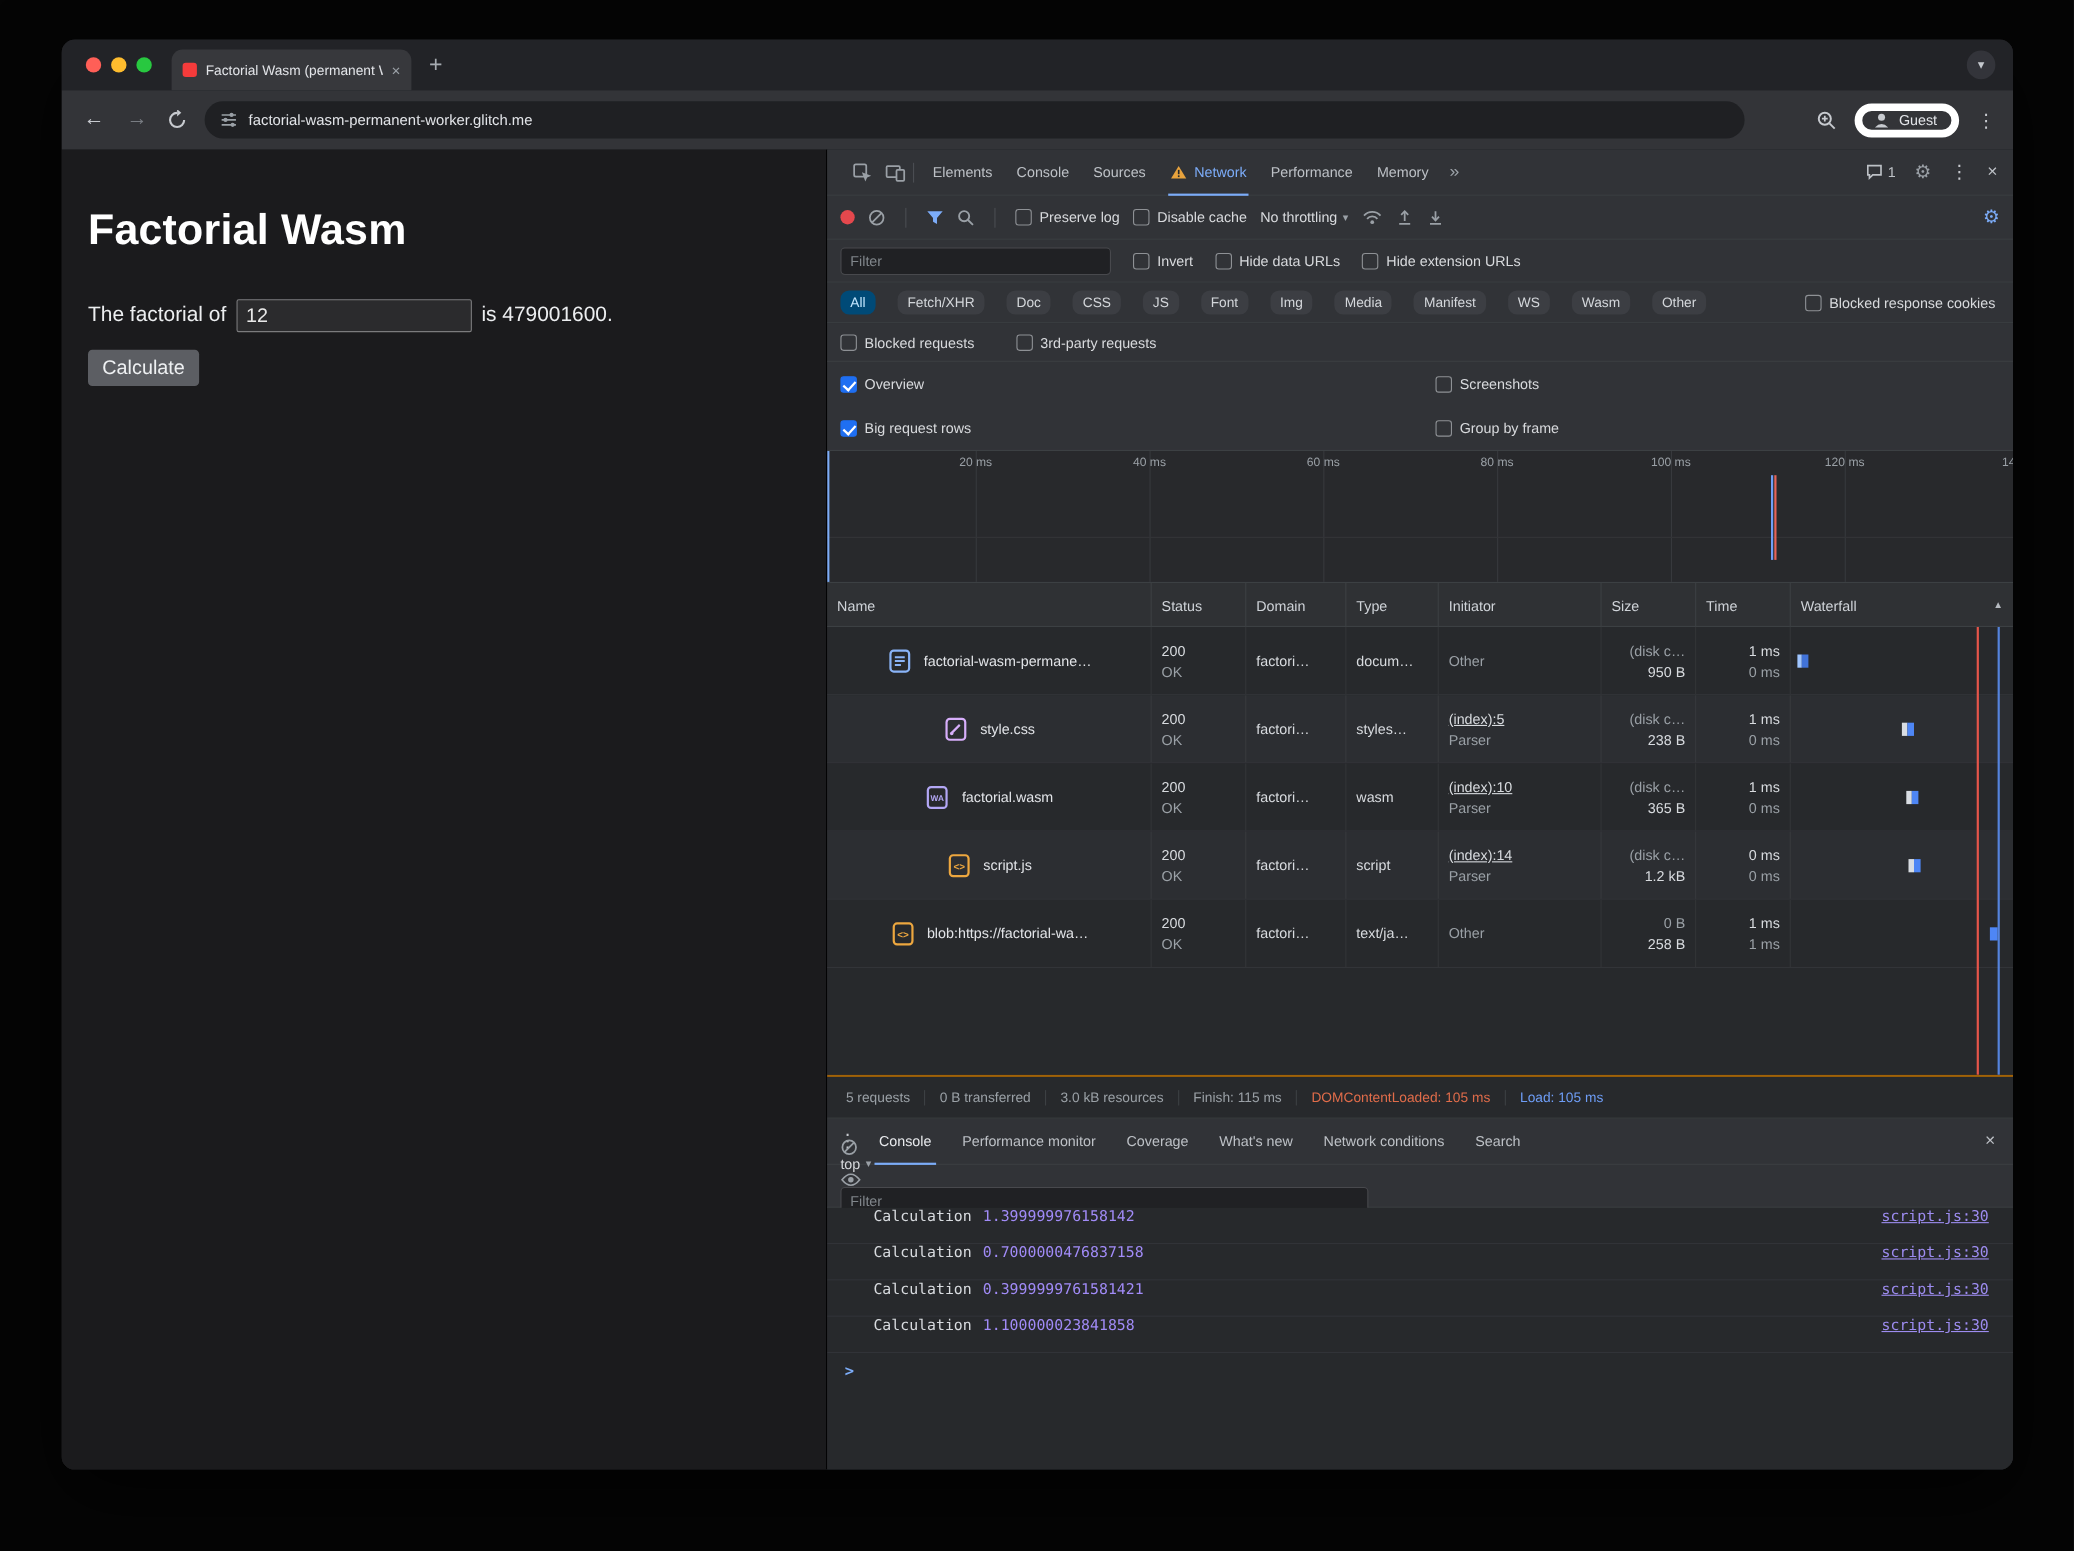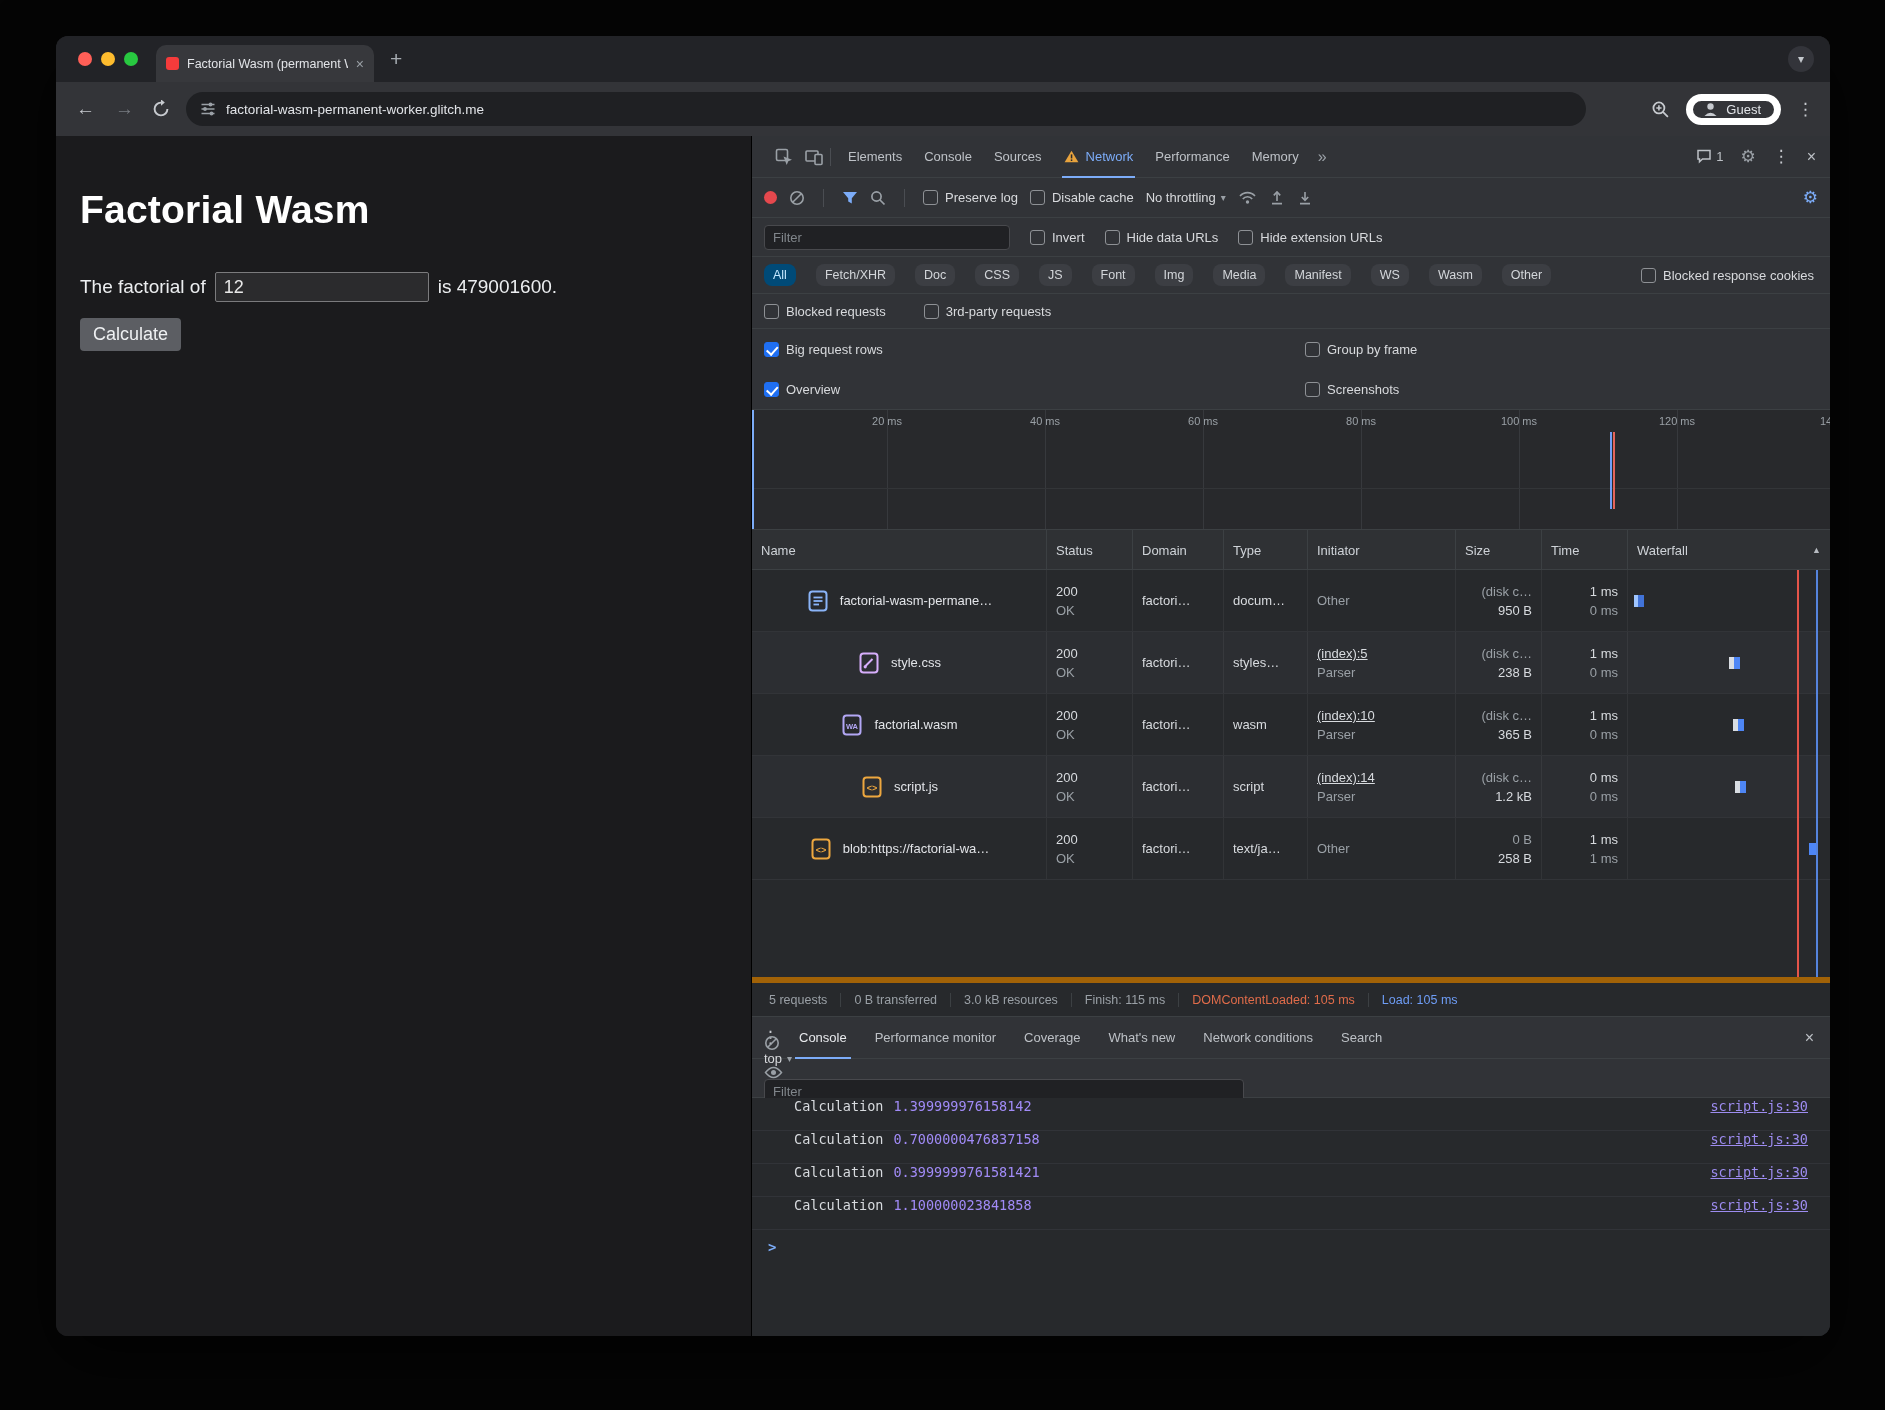--- a/index.html
+++ b/index.html
@@ -123,21 +123,21 @@
   .sizec .l1 { color:#9aa0a6; } .sizec .l2 { color:#d8dbdf; }
   .ilink { text-decoration:underline; color:#d8dbdf; }
   .wfc { position:relative; border-left:1px solid rgba(255,255,255,.055); height:100%; }
   .wfbar { position:absolute; top:50%; transform:translateY(-50%); height:12px; display:flex; }
   .seg { height:100%; }
   .tfiller { flex:1 1 auto; background:#27292c; }
   .evt-red { position:absolute; top:0; bottom:0; left:1045px; width:2px; background:#e5554a; }
   .evt-blue { position:absolute; top:0; bottom:0; left:1064px; width:2px; background:#5b8df0; opacity:.9; }
 
   
-  .summary { height:39px; border-top:6px solid #a16207; background:#27292c; display:flex; align-items:center;
+  .summary { height:39px; border-top:2px solid #a16207; background:#27292c; display:flex; align-items:center;
              padding:0 4px; font-size:12.5px; color:#9aa0a6; flex:none; }
   .sum { padding:0 13px; border-left:1px solid #3c4043; white-space:nowrap; }
   .sum:first-child { border-left:none; }
   .sum.dcl { color:#e06c4a; }
   .sum.load { color:#6e9df6; }
 
   
   .drawer { height:320px; display:flex; flex-direction:column; border-top:1px solid #3c4043; flex:none; }
   .drw-tabs { height:42px; display:flex; align-items:center; padding:0 10px; border-bottom:1px solid #3c4043; background:#313337; }
   .drw-tab { height:100%; display:flex; align-items:center; padding:0 14px; color:#bdc1c6; position:relative; white-space:nowrap; }
@@ -368,35 +368,35 @@
         <div class="cbl">
           <span class="cb"></span>
           <span>3rd-party requests</span>
         </div>
       </div>
 
       <div class="dtrow dt-settings">
         <div class="set-row">
           <div class="cbl">
             <span class="cb on"></span>
+            <span>Overview</span>
+          </div>
+          <div class="cbl">
+            <span class="cb"></span>
+            <span>Screenshots</span>
+          </div>
+        </div>
+        <div class="set-row">
+          <div class="cbl">
+            <span class="cb on"></span>
             <span>Big request rows</span>
           </div>
           <div class="cbl">
             <span class="cb"></span>
             <span>Group by frame</span>
-          </div>
-        </div>
-        <div class="set-row">
-          <div class="cbl">
-            <span class="cb on"></span>
-            <span>Overview</span>
-          </div>
-          <div class="cbl">
-            <span class="cb"></span>
-            <span>Screenshots</span>
           </div>
         </div>
       </div>
 
       <div class="overview">
         <div class="ov-grid" style="left:135px"></div>
         <div class="ov-grid" style="left:293px"></div>
         <div class="ov-grid" style="left:451px"></div>
         <div class="ov-grid" style="left:609px"></div>
         <div class="ov-grid" style="left:767px"></div>

